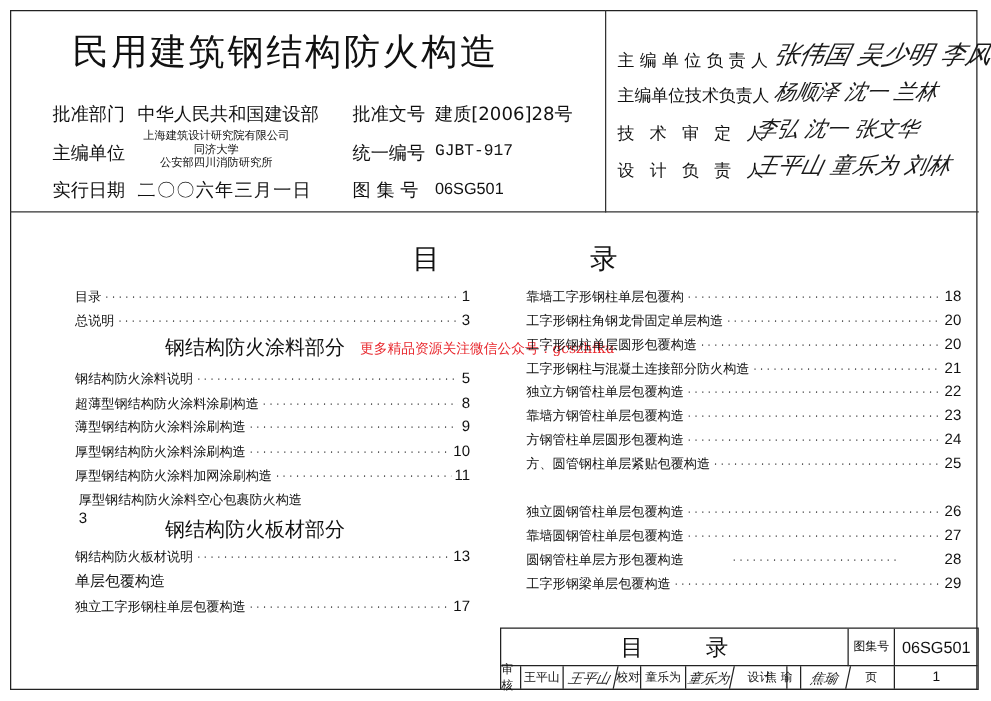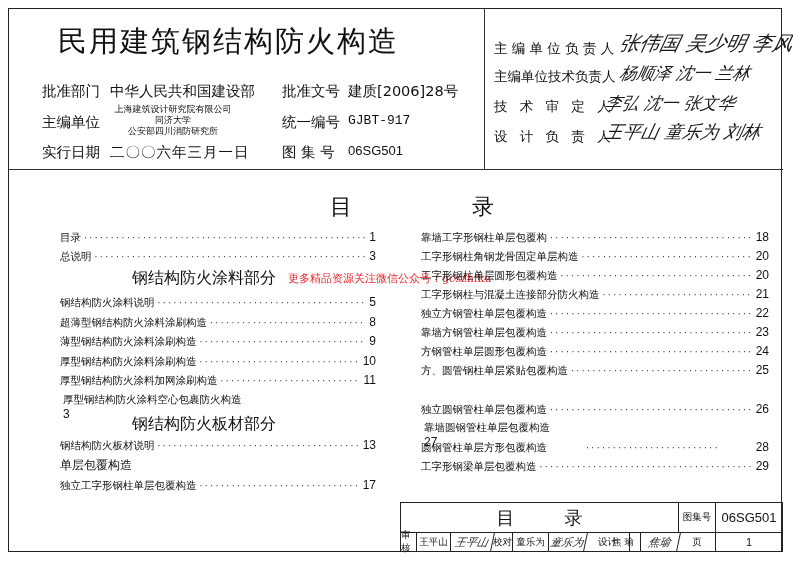--- a/index.html
+++ b/index.html
@@ -169,21 +169,21 @@
   <div class="toc-item" style="height:19px;">
       <span class="label">方、圆管钢柱单层紧贴包覆构造</span>
       <span class="dots">································································</span>
       <span class="page">25</span>
     </div>
   <div class="toc-item" style="height:19px;margin-top:20px;">
       <span class="label">独立圆钢管柱单层包覆构造</span>
       <span class="dots">································································</span>
       <span class="page">26</span>
     </div>
-  <div class="toc-item" style="height:19px;flex-direction:column;">
+  <div class="toc-item" style="height:19px;">
       <span class="label">靠墙圆钢管柱单层包覆构造</span>
       <span class="dots">································································</span>
       <span class="page">27</span>
     </div>
   <div class="toc-item" style="height:19px;gap:36px;">
       <span class="label">圆钢管柱单层方形包覆构造</span>
       <span class="dots">································································</span>
       <span class="page">28</span>
     </div>
   <div class="toc-item" style="height:19px;">

